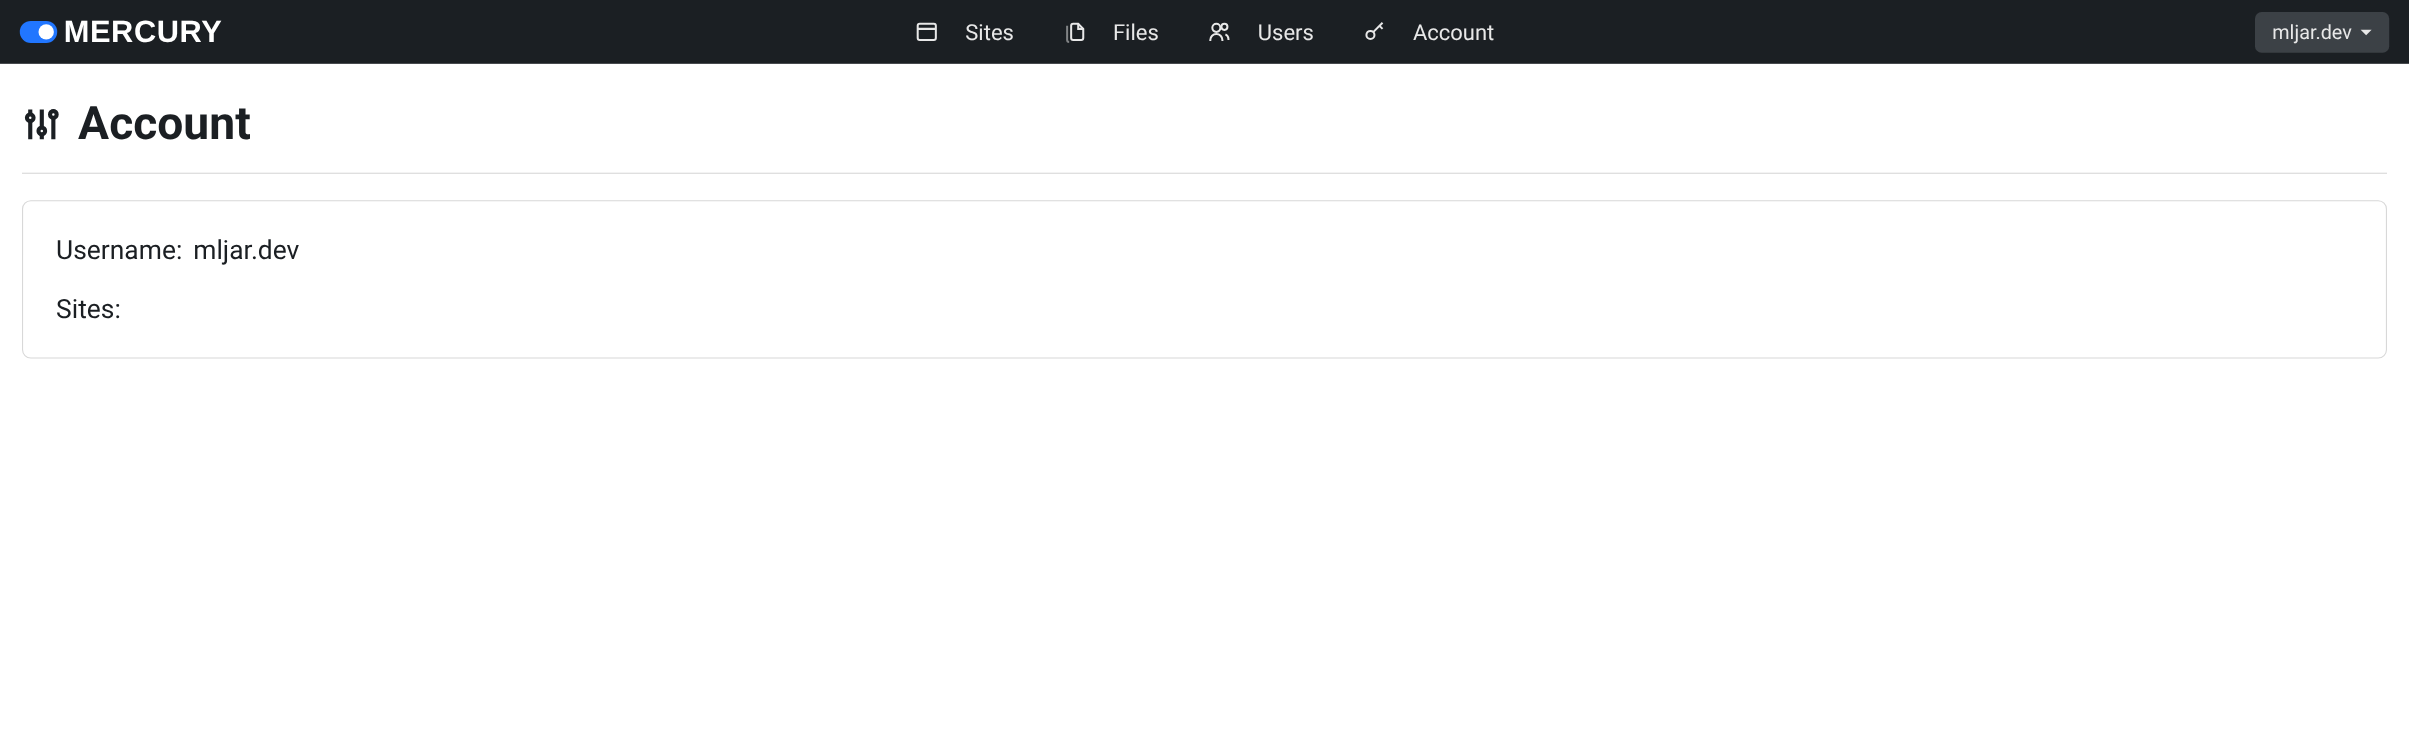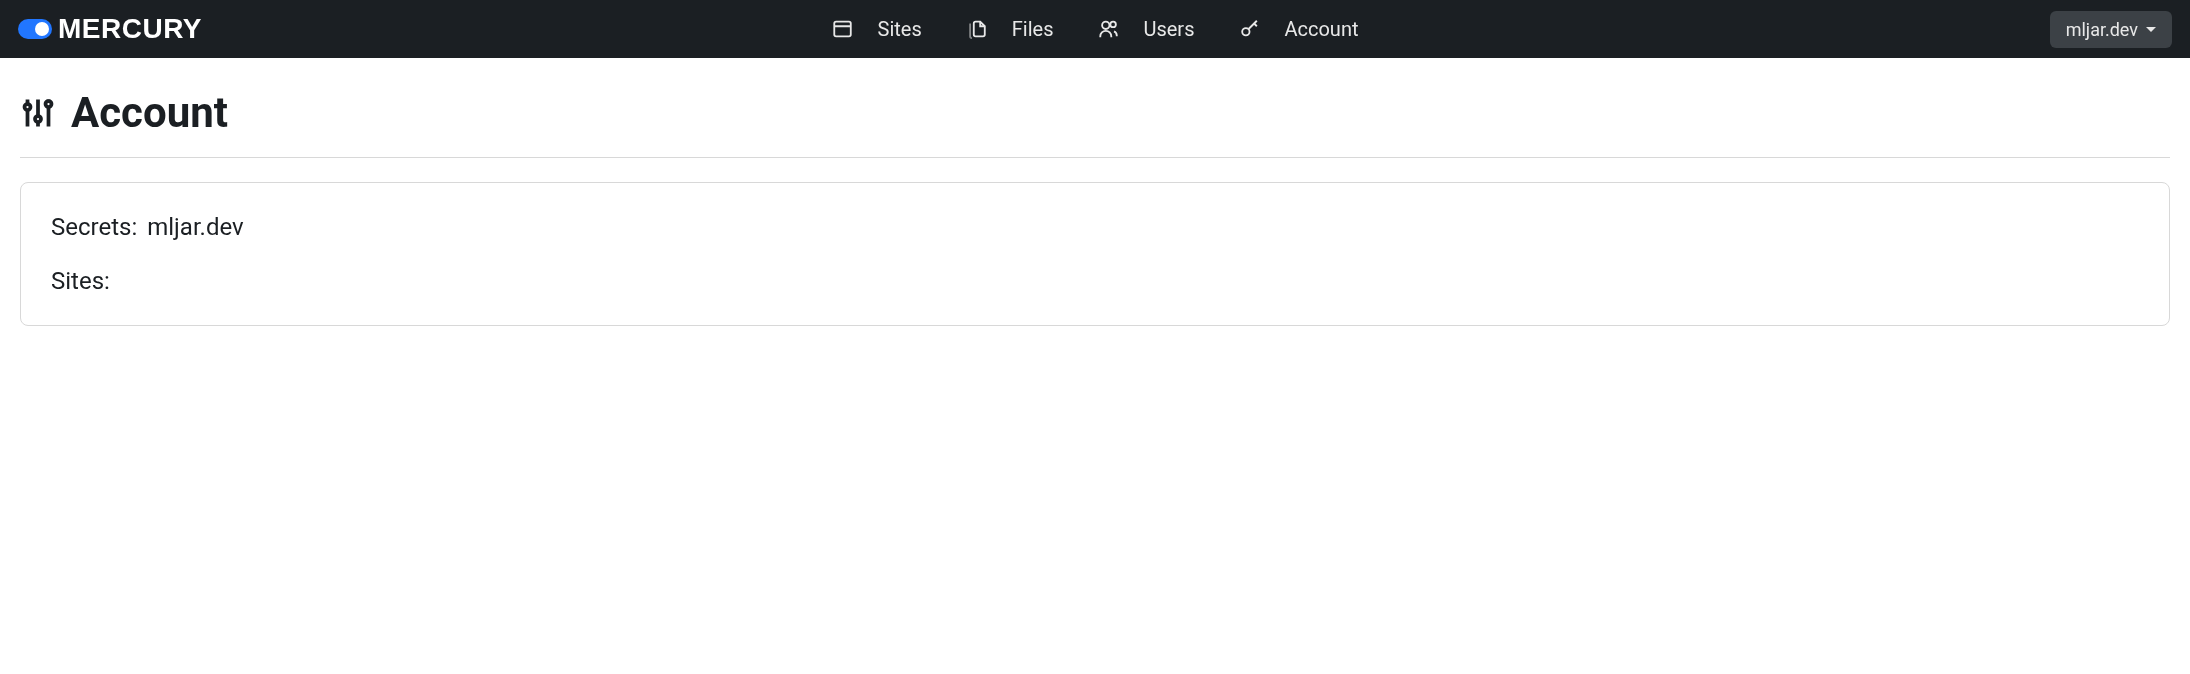--- a/index.html
+++ b/index.html
@@ -208,20 +208,20 @@
         <line x1="12" y1="3" x2="12" y2="21"></line>
         <circle cx="12" cy="16" r="2" fill="white"></circle>
         <line x1="19" y1="3" x2="19" y2="21"></line>
         <circle cx="19" cy="6" r="2" fill="white"></circle>
       </svg>
     <h1 class="page-title">Account</h1>
   </div>
 
   <div class="card">
     <div class="field">
-      <span class="field-label">Secrets:</span>
+      <span class="field-label">Username:</span>
       <span class="field-value">mljar.dev</span>
     </div>
     <div class="field">
       <span class="field-label">Sites:</span>
     </div>
   </div>
 </div>
 
 </body></html>

